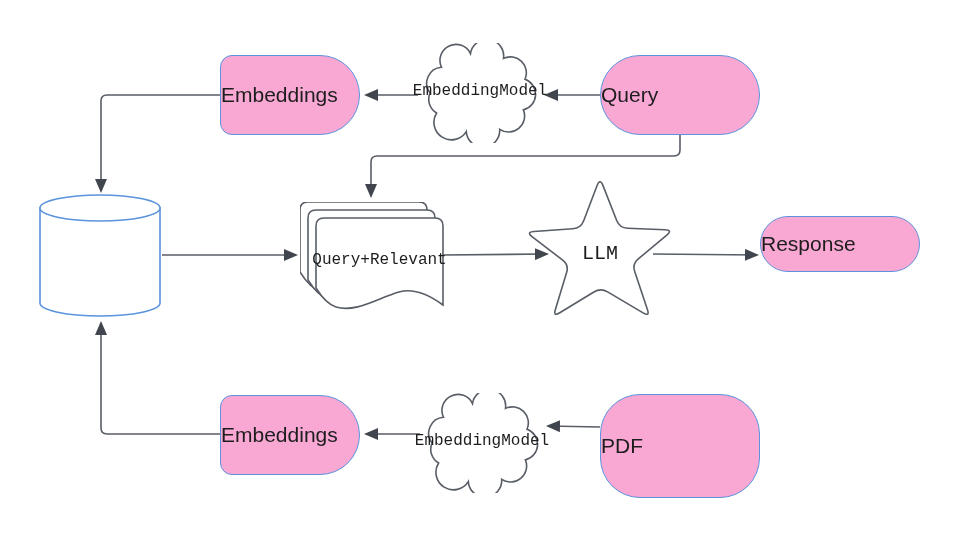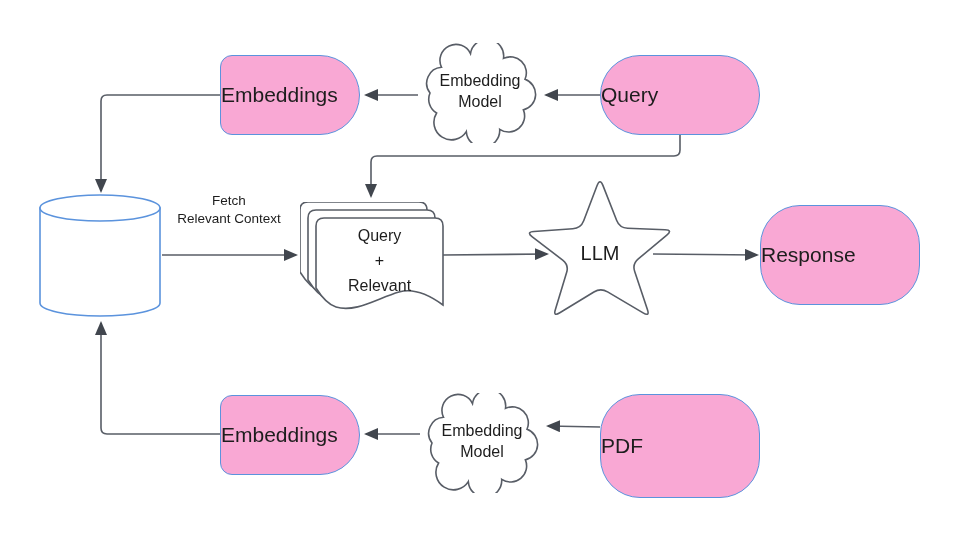--- a/index.html
+++ b/index.html
@@ -13,22 +13,22 @@
     position:absolute; box-sizing:border-box; background:#f9a8d4;
     border:1.6px solid #5b93dd; display:flex; align-items:center; 
     font-size:21px;
   }
   .dshape  { border-radius:12px 40px 40px 12px; }
   .stadium { border-radius:40px; }
   .shape-svg { position:absolute; }
   .shape-svg path, .shape-svg ellipse { fill:#ffffff; stroke:#585d66; stroke-width:1.6; }
   .shape-svg.blue path, .shape-svg.blue ellipse { stroke:#5b93dd; }
   .label {
-    position:absolute; display:flex; flex-direction:column;
-    align-items:center; justify-content:center; text-align:center;
+    position:absolute; display:flex; flex-direction:row;
+    align-items:center; justify-content:center; text-align:center;font-family:Liberation Mono, monospace;
   }
   .label .ln { display:block; }
   .cloud-label { font-size:16px; line-height:21px; }
   .doc-label   { font-size:16px; line-height:25px; }
   .db-label    { font-size:22px; }
   .star-label  { font-size:20px; }
   .edge-label  { font-size:13.5px; line-height:18px; }
 </style>
 </head>
 <body>
@@ -71,24 +71,20 @@
   </svg>
   <div class="label cloud-label" style="left:420px; top:60px; width:120px; height:62px;">
     <span class="ln">Embedding</span>
     <span class="ln">Model</span>
   </div>
 
   <div class="node stadium" style="left:600px; top:55px; width:160px; height:80px;">
     <span>Query</span>
   </div>
 
-  <div class="label edge-label" style="left:158px; top:192px; width:142px; height:36px;">
-    <span class="ln">Fetch</span>
-    <span class="ln">Relevant Context</span>
-  </div>
 
   <svg class="shape-svg" style="left:300px; top:202px;" width="145" height="112" viewBox="0 0 145 112">
     <g>
       <path transform="translate(0,0)" d="M8,0 H119 Q127,0 127,8 V87 C112,76 97,70 83,74 C62,80 40,95 20,89 C12,86.5 5,78 0,70 V8 Q0,0 8,0 Z"></path>
       <path transform="translate(8,8)" d="M8,0 H119 Q127,0 127,8 V87 C112,76 97,70 83,74 C62,80 40,95 20,89 C12,86.5 5,78 0,70 V8 Q0,0 8,0 Z"></path>
       <path transform="translate(16,16)" d="M8,0 H119 Q127,0 127,8 V87 C112,76 97,70 83,74 C62,80 40,95 20,89 C12,86.5 5,78 0,70 V8 Q0,0 8,0 Z"></path>
     </g>
   </svg>
   <div class="label doc-label" style="left:316px; top:220px; width:127px; height:80px;">
     <span class="ln">Query</span>
@@ -105,21 +101,21 @@
              L81.6,113.9 Q74.7,109.8 67.9,114
              L33.8,134.8 Q27,139 29.4,131.4
              L40.6,94.6 Q43,87 36.7,82.1
              L6.3,58.9 Q0,54 8,53.5
              L46.8,50.8 Q54.8,50.3 57.7,42.8 Z"></path>
   </svg>
   <div class="label star-label" style="left:526px; top:238px; width:148px; height:30px;">
     <span class="ln">LLM</span>
   </div>
 
-  <div class="node stadium" style="left:760px; top:205px; width:160px; height:100px;">
+  <div class="node stadium" style="left:760px; top:216px; width:160px; height:56px;">
     <span>Response</span>
   </div>
 
   <div class="node dshape" style="left:220px; top:395px; width:140px; height:80px;">
     <span>Embeddings</span>
   </div>
 
   <svg class="shape-svg" style="left:420px; top:393px;" width="122" height="100" viewBox="0 0 122 100">
     <path d="M12,50 A16,16 0 0 1 23.5,24.3 A16,16 0 0 1 52.5,10.6 A16,16 0 0 1 85.5,15.4
              A16,16 0 0 1 107,36.3 A16,16 0 0 1 105.4,66.9 A16,16 0 0 1 81.7,86.3

